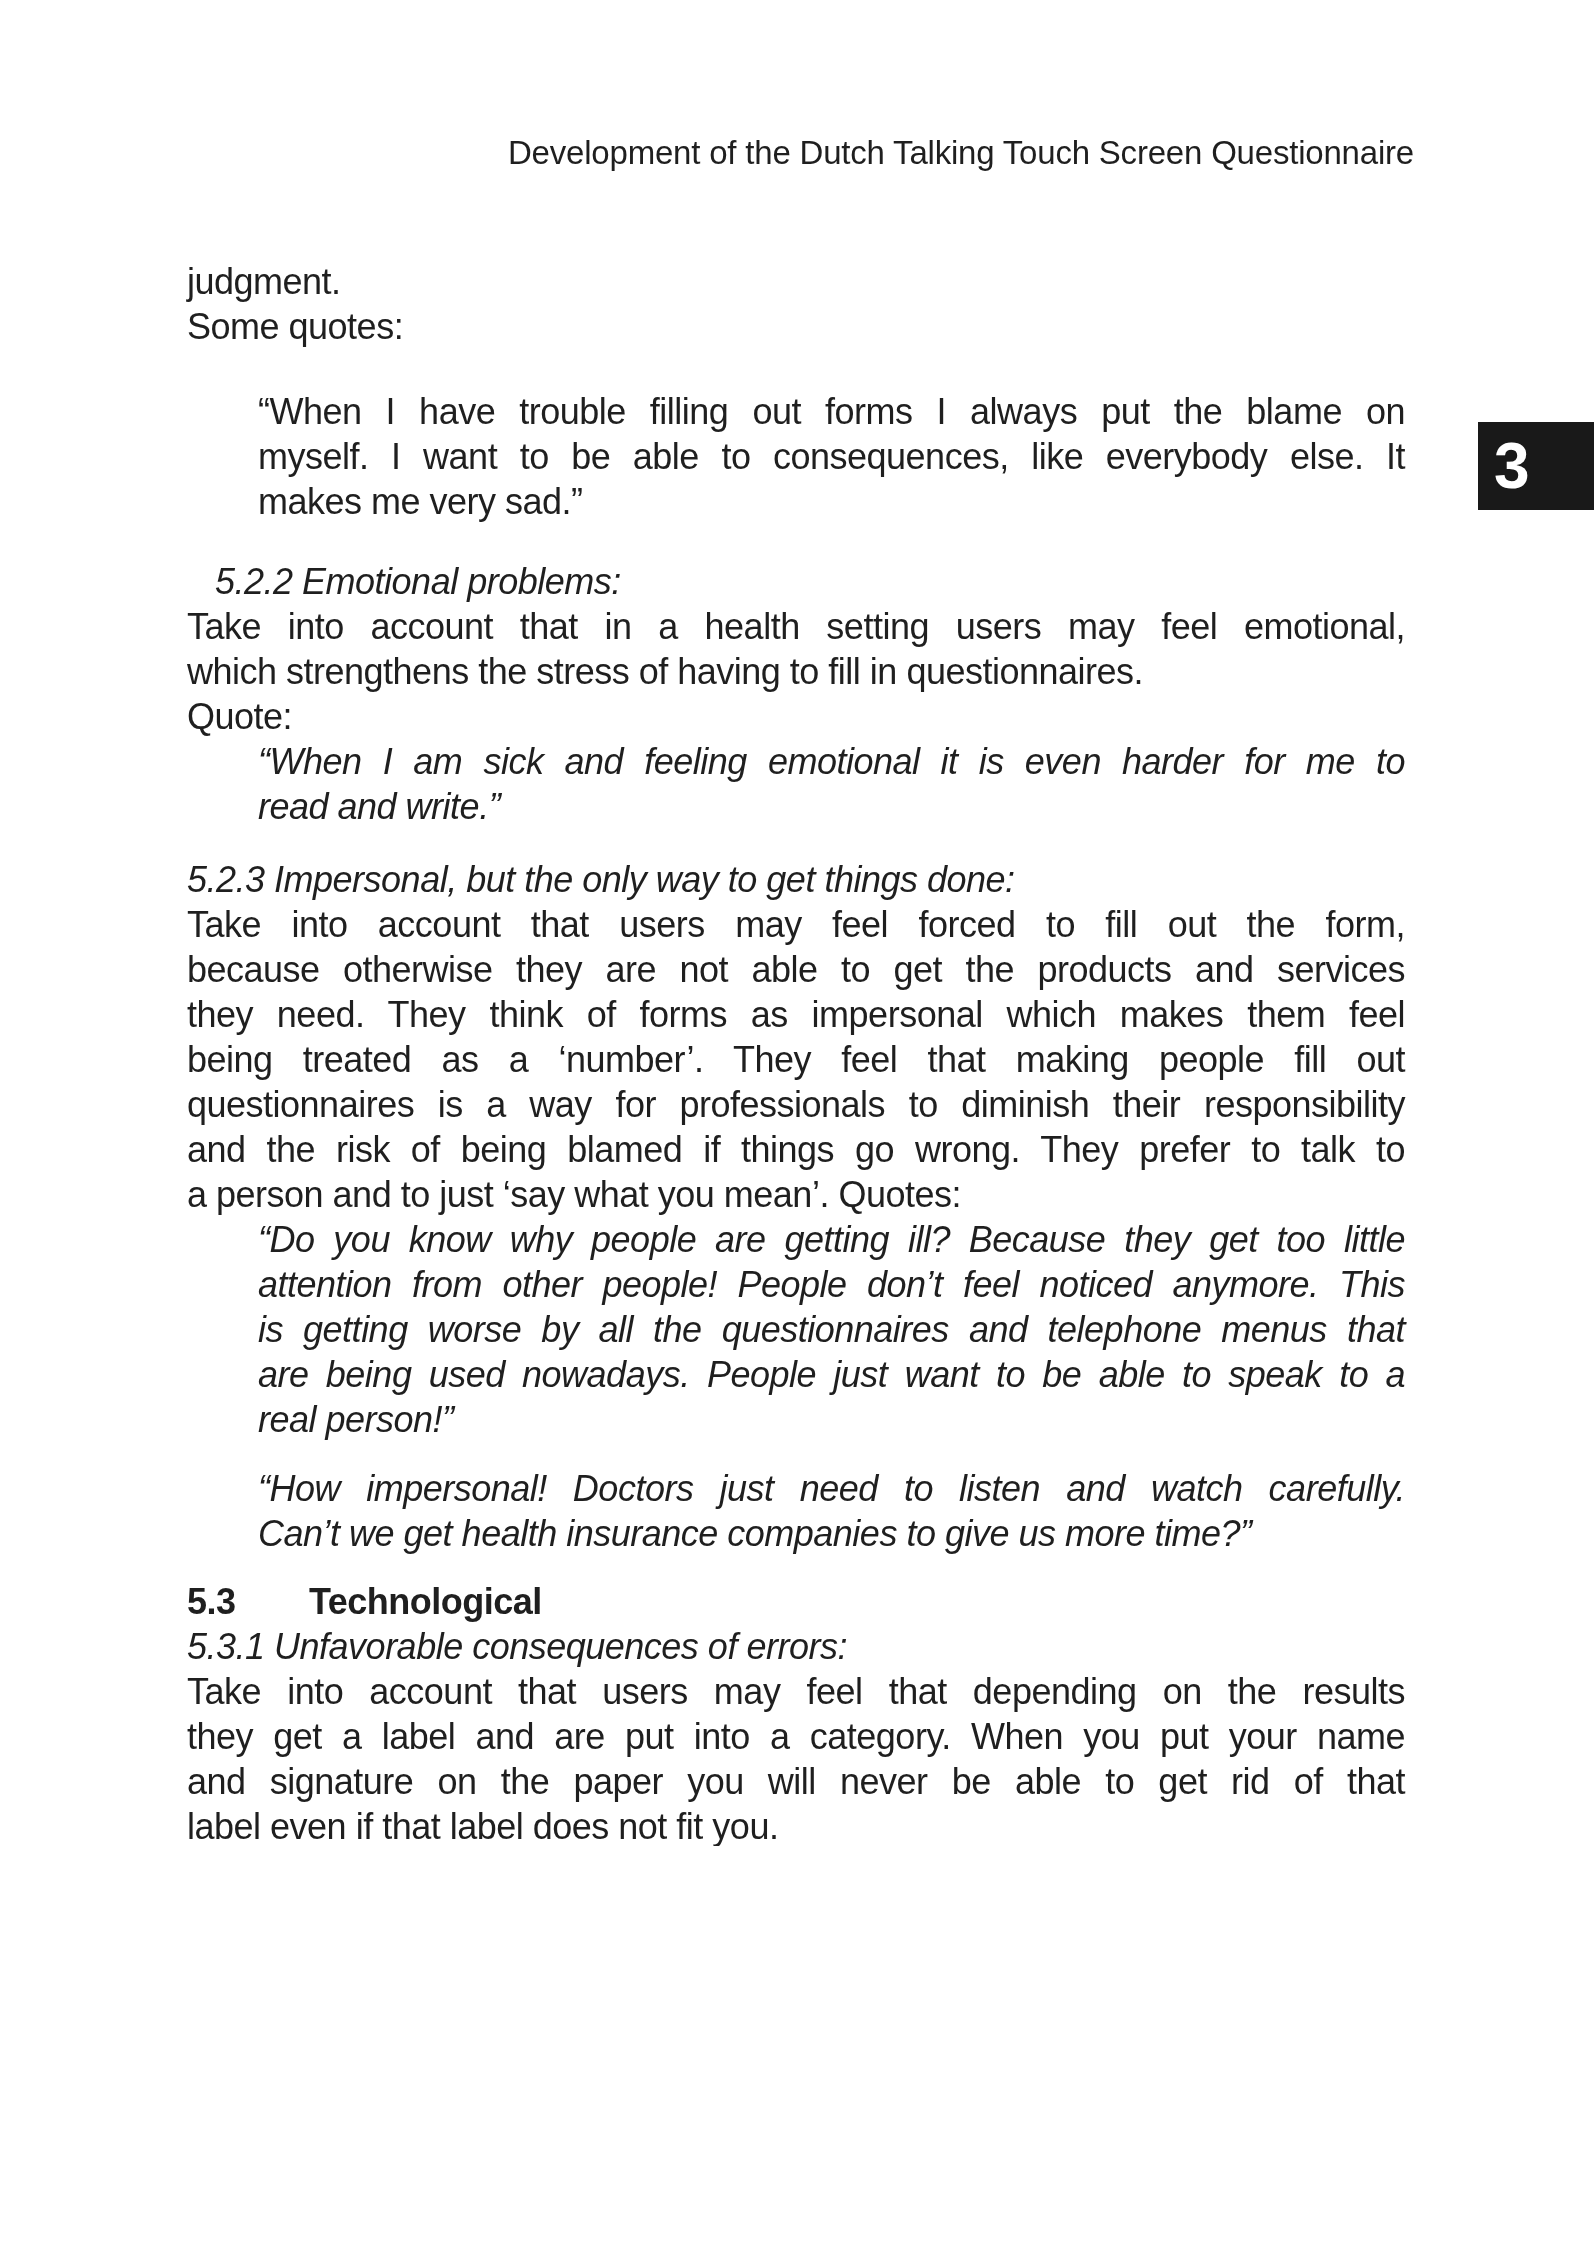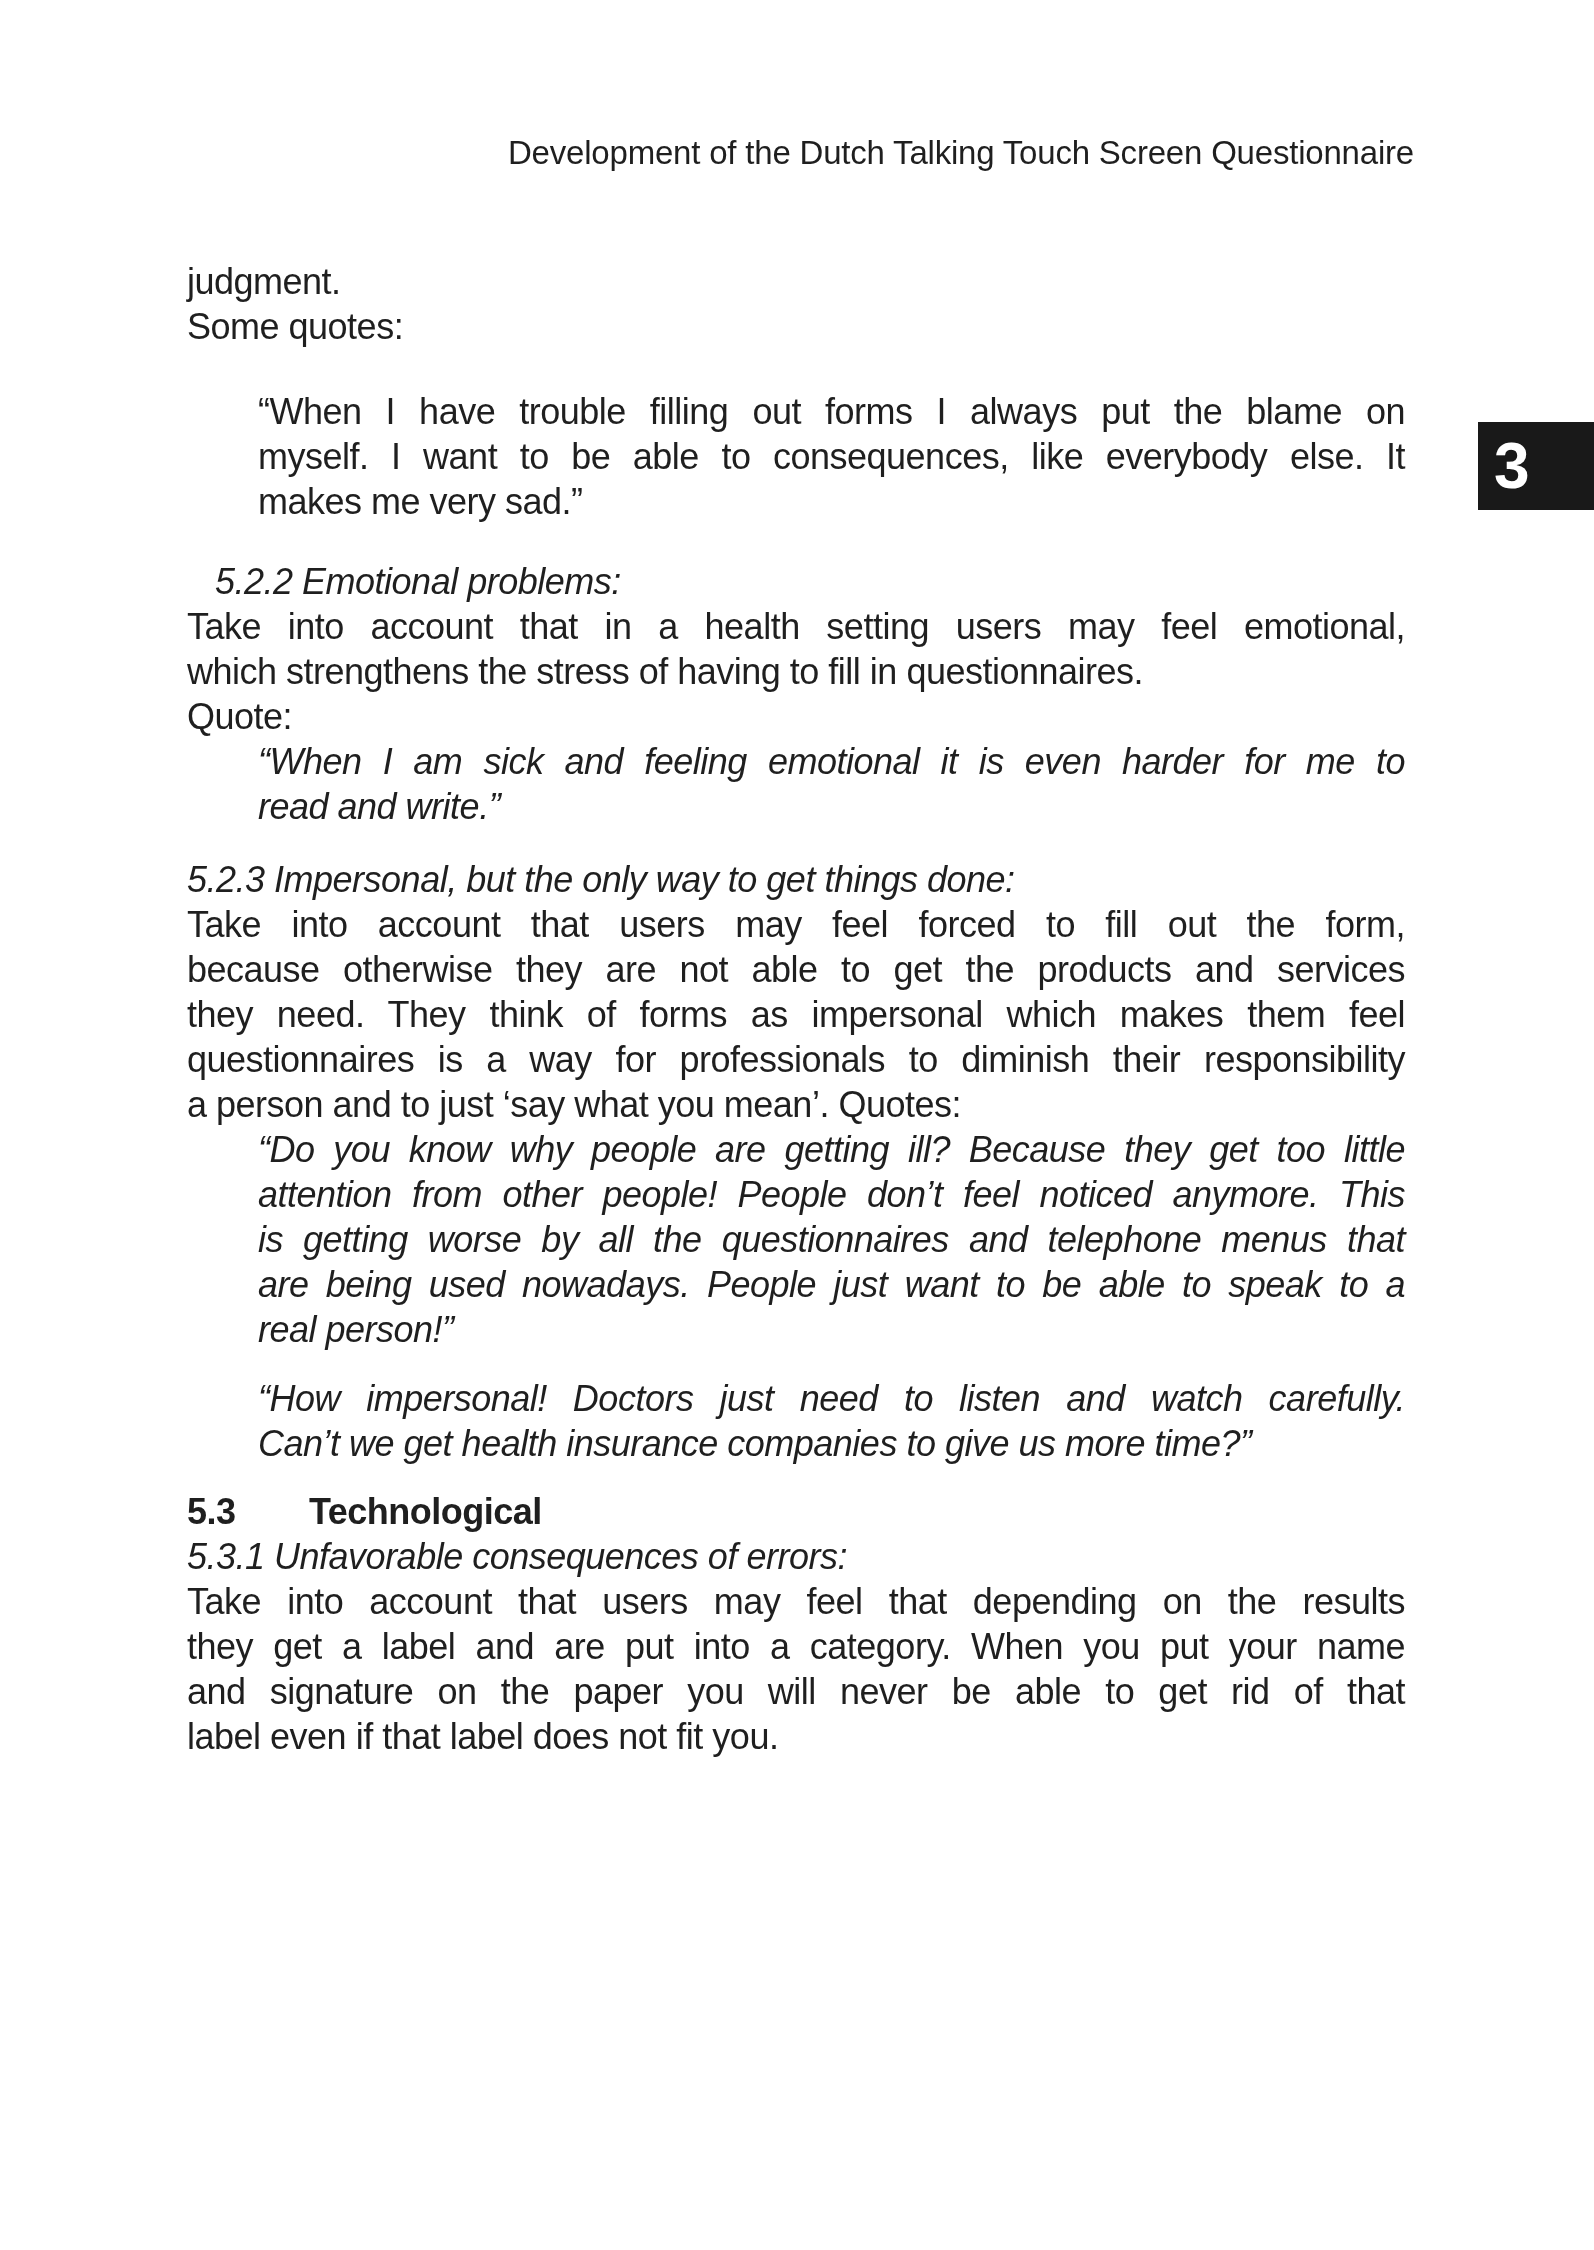--- a/index.html
+++ b/index.html
@@ -95,21 +95,23 @@
         <div class="line fill">“When I am sick and feeling emotional it is even harder for me to</div>
         <div class="line">read and write.”</div>
       </div>
       <div class="block italic" style="margin-top: 28px;">
         <div class="line">5.2.3 Impersonal, but the only way to get things done:</div>
       </div>
       <div class="block">
         <div class="line fill">Take into account that users may feel forced to fill out the form,</div>
         <div class="line fill">because otherwise they are not able to get the products and services</div>
         <div class="line fill">they need. They think of forms as impersonal which makes them feel</div>
+        <div class="line fill">being treated as a ‘number’. They feel that making people fill out</div>
         <div class="line fill">questionnaires is a way for professionals to diminish their responsibility</div>
+        <div class="line fill">and the risk of being blamed if things go wrong. They prefer to talk to</div>
         <div class="line">a person and to just ‘say what you mean’. Quotes:</div>
       </div>
       <div class="block indent italic">
         <div class="line fill">“Do you know why people are getting ill? Because they get too little</div>
         <div class="line fill">attention from other people! People don’t feel noticed anymore. This</div>
         <div class="line fill">is getting worse by all the questionnaires and telephone menus that</div>
         <div class="line fill">are being used nowadays. People just want to be able to speak to a</div>
         <div class="line">real person!”</div>
       </div>
       <div class="block indent italic" style="margin-top: 24px;">

